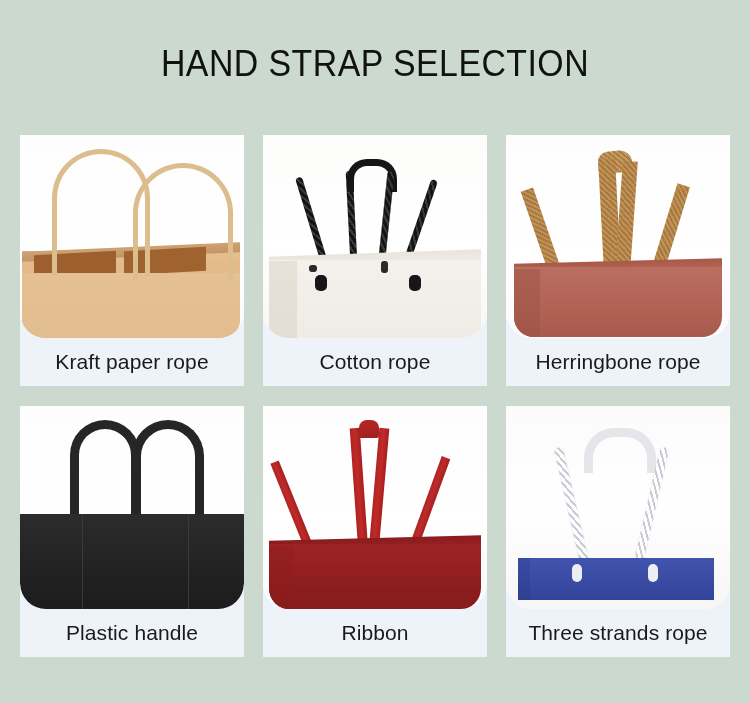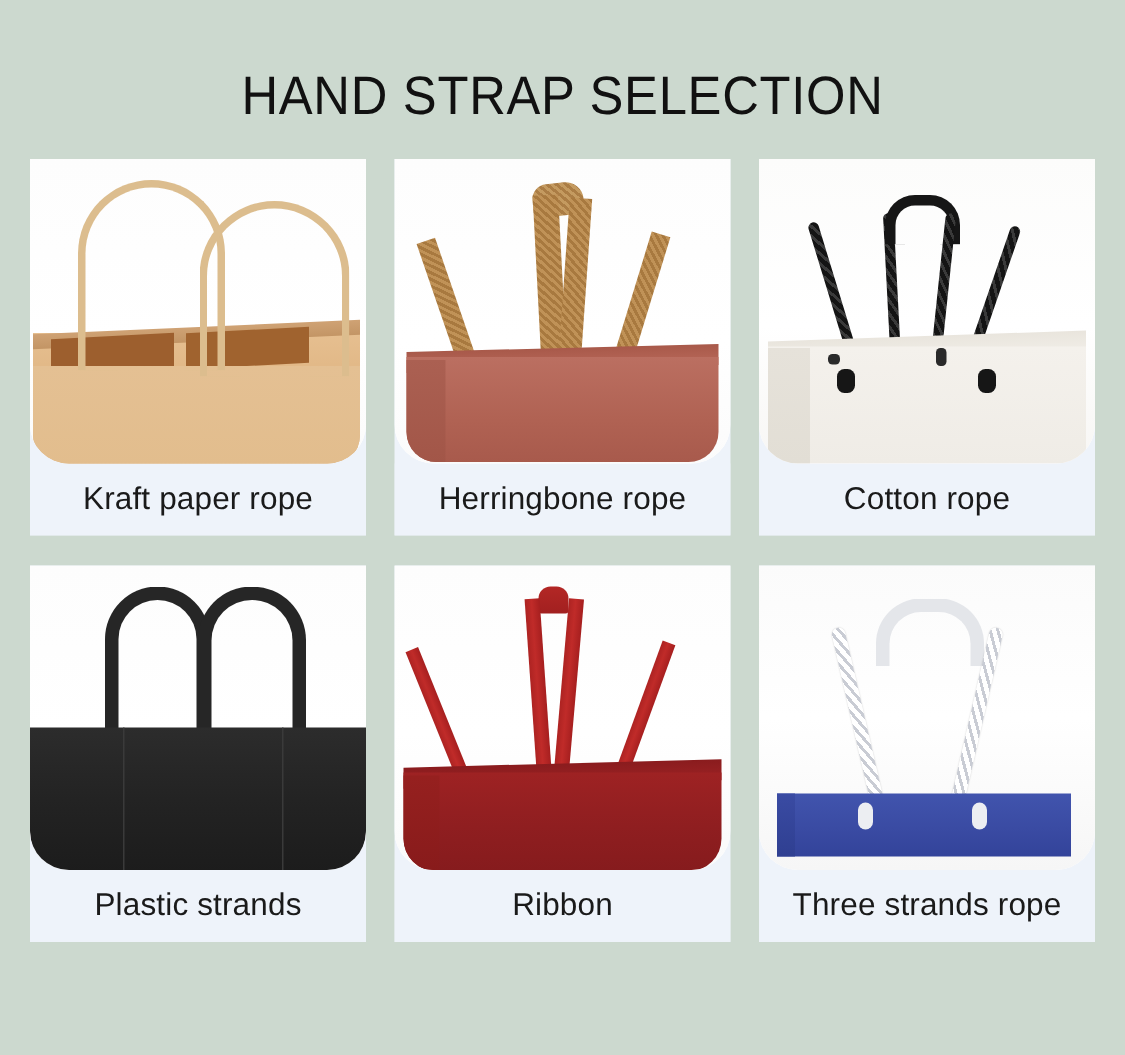--- a/index.html
+++ b/index.html
@@ -36,21 +36,21 @@
     letter-spacing: 0.5px;
     color: #111111;
     transform: scaleX(0.94);
     transform-origin: center center;
     white-space: nowrap;
   }
 
   
   .grid {
     position: absolute;
-    top: 106px;
+    top: 135px;
     left: 20px;
     width: 710px;
     display: grid;
     grid-template-columns: repeat(3, 224px);
     grid-template-rows: 251px 251px;
     column-gap: 19px;
     row-gap: 20px;
   }
 
   .card {
@@ -287,67 +287,67 @@
           <div class="inner-dark-a"></div>
           <div class="inner-dark-b"></div>
           <div class="bag-front"></div>
           <div class="strap handle-l"></div>
           <div class="strap handle-r"></div>
         </div>
       </div>
       <div class="card-label">Kraft paper rope</div>
     </div>
 
+    <div class="card c2">
+      <div class="photo">
+        <div class="scene">
+          <div class="strap rope rope-l"></div>
+          <div class="strap rope rope-l2"></div>
+          <div class="strap rope-arc"></div>
+          <div class="strap rope rope-r"></div>
+          <div class="strap rope rope-r2"></div>
+          <div class="bag-top"></div>
+          <div class="bag bag-body"></div>
+          <div class="side-panel"></div>
+          <div class="knot-l"></div>
+          <div class="knot-r"></div>
+          <div class="eye1"></div>
+          <div class="eye2"></div>
+        </div>
+      </div>
+      <div class="card-label">Cotton rope</div>
+    </div>
+
     <div class="card c3">
       <div class="photo">
         <div class="scene">
           <div class="strap hb hb-l"></div>
           <div class="strap hb hb-r"></div>
           <div class="strap hb-top"></div>
           <div class="strap hb hb-mid"></div>
           <div class="strap hb hb-mid2"></div>
           <div class="bag-rim"></div>
           <div class="bag bag-body"></div>
           <div class="side-panel"></div>
         </div>
       </div>
       <div class="card-label">Herringbone rope</div>
     </div>
 
-    <div class="card c2">
-      <div class="photo">
-        <div class="scene">
-          <div class="strap rope rope-l"></div>
-          <div class="strap rope rope-l2"></div>
-          <div class="strap rope-arc"></div>
-          <div class="strap rope rope-r"></div>
-          <div class="strap rope rope-r2"></div>
-          <div class="bag-top"></div>
-          <div class="bag bag-body"></div>
-          <div class="side-panel"></div>
-          <div class="knot-l"></div>
-          <div class="knot-r"></div>
-          <div class="eye1"></div>
-          <div class="eye2"></div>
-        </div>
-      </div>
-      <div class="card-label">Cotton rope</div>
-    </div>
-
     <div class="card c4">
       <div class="photo">
         <div class="scene">
           <div class="strap handle-l"></div>
           <div class="strap handle-r"></div>
           <div class="bag bag-body"></div>
           <div class="seam"></div>
           <div class="seam2"></div>
         </div>
       </div>
-      <div class="card-label">Plastic strands</div>
+      <div class="card-label">Plastic handle</div>
     </div>
 
     <div class="card c6">
       <div class="photo">
         <div class="scene">
           <div class="strap rb rb-l"></div>
           <div class="strap rb rb-r"></div>
           <div class="strap rb-top"></div>
           <div class="strap rb rb-m1"></div>
           <div class="strap rb rb-m2"></div>

